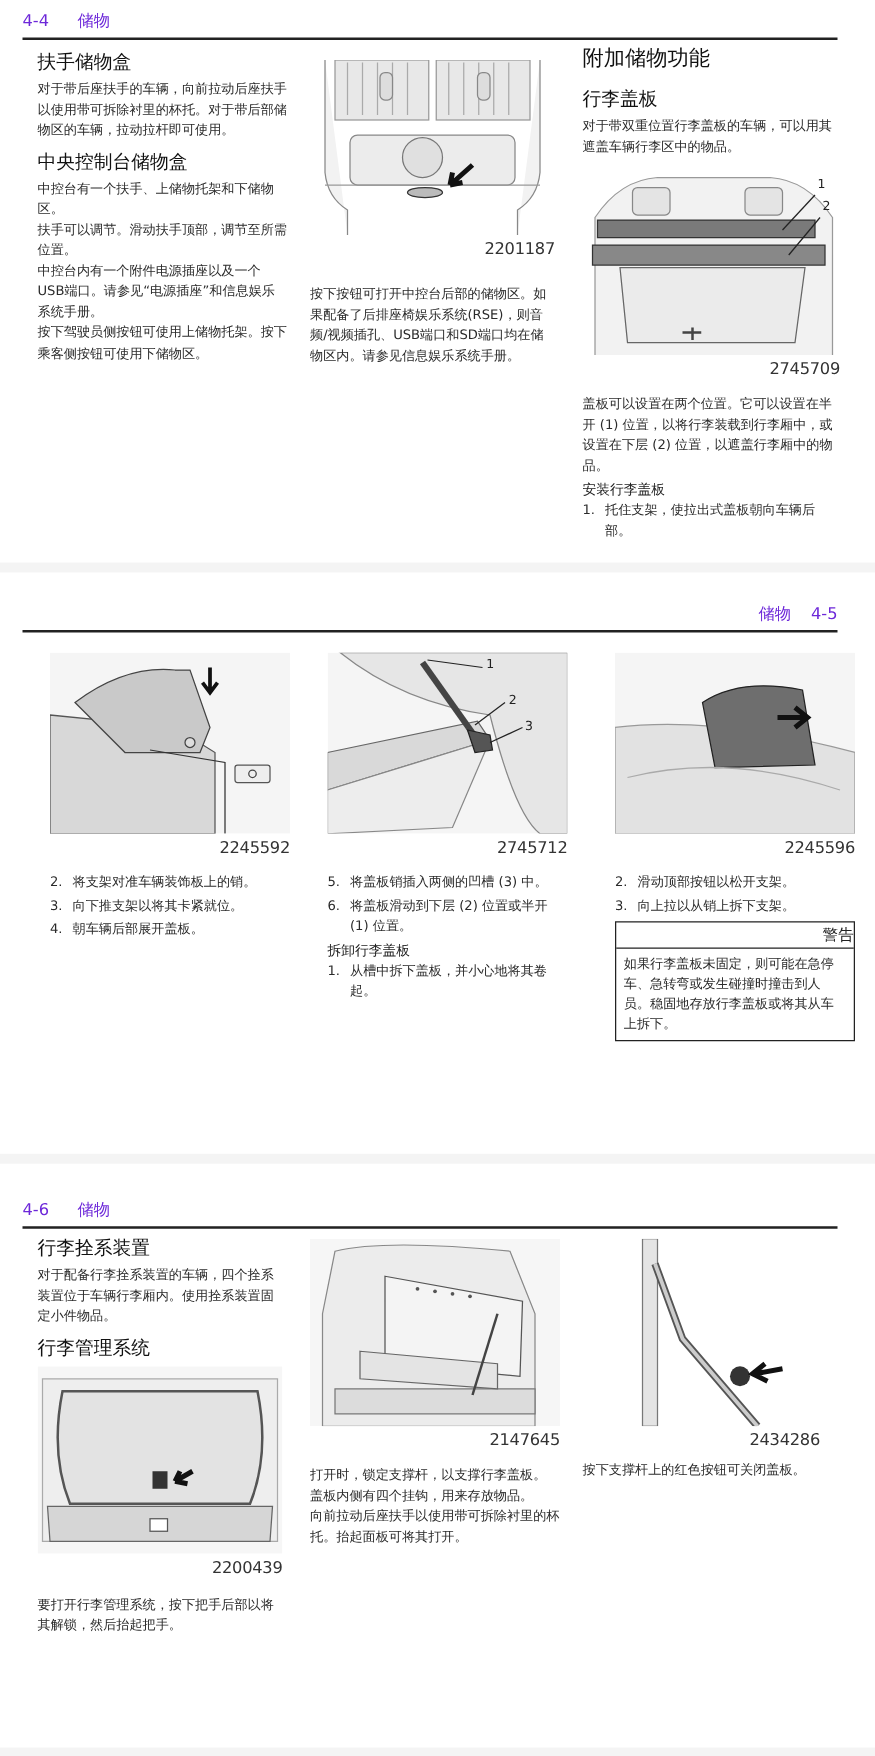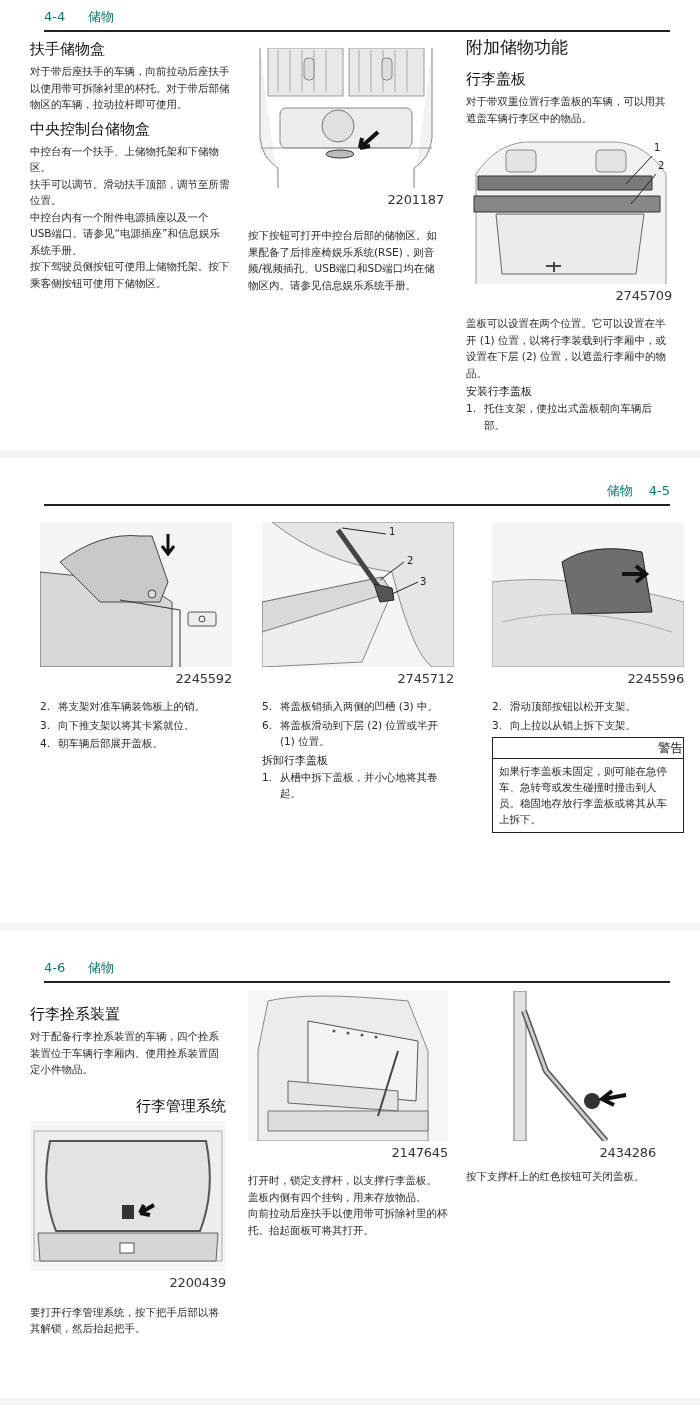--- a/index.html
+++ b/index.html
@@ -4,21 +4,21 @@
 <style>
   * { box-sizing: border-box; margin: 0; padding: 0; }
   html, body { width: 700px; height: 1405px; background: #f4f4f4; overflow: hidden; }
   body { font-family: "DejaVu Sans", "Liberation Sans", sans-serif; color: #222; position: relative; }
 
   .page { position: absolute; left: 0; width: 700px; background: #fff; }
   #page1 { top: 0; height: 450px; }
   #page2 { top: 458px; height: 465px; }
   #page3 { top: 931px; height: 467px; }
 
-  .running-head { position: absolute; left: 44px; right: 30px; height: 24px; border-bottom: 2px solid #222; font-size: 13px; color: #0f766e; }
+  .running-head { position: absolute; left: 18px; right: 30px; height: 24px; border-bottom: 2px solid #222; font-size: 13px; color: #6d28d9; }
   .running-head .pno { display: inline-block; width: 44px; }
   .running-head.right { text-align: right; }
   .running-head.right .pno { width: auto; margin-left: 16px; }
 
   .col { position: absolute; }
   .h1 { font-size: 17px; font-weight: normal; color: #111; line-height: 22px; margin-bottom: 4px; }
   .h2 { font-size: 15px; font-weight: normal; color: #111; line-height: 22px; margin-bottom: 3px; }
   .h3 { font-size: 11px; color: #222; line-height: 17px; }
   .p { font-size: 10.5px; line-height: 16.5px; color: #2a2a2a; }
   .step { font-size: 10.5px; line-height: 16.5px; color: #2a2a2a; display: flex; margin-bottom: 2px; }
@@ -205,24 +205,24 @@
       <div class="warn-body">如果行李盖板未固定，则可能在急停车、急转弯或发生碰撞时撞击到人员。稳固地存放行李盖板或将其从车上拆下。</div>
     </div>
   </div>
 </div>
 
 <div class="page" id="page3">
   <div class="running-head" style="top:28px;">
     <span class="pno">4-6</span><span>储物</span>
   </div>
 
-  <div class="col" style="left:30px; top:72px; width:196px;">
+  <div class="col" style="left:30px; top:56px; width:196px;">
     <div class="h2">行李拴系装置</div>
     <div class="p">对于配备行李拴系装置的车辆，四个拴系装置位于车辆行李厢内。使用拴系装置固定小件物品。</div>
-    <div class="h2" style="margin-top:17px;text-align:right;">行李管理系统</div>
+    <div class="h2" style="margin-top:5px;">行李管理系统</div>
     <div class="fig" style="height:150px; margin-top:4px;">
       <svg width="196" height="150" viewBox="0 0 196 150">
         <rect x="0" y="0" width="196" height="150" fill="#f6f6f6"></rect>
         <path d="M4 10 L192 10 L192 140 L4 140 Z" fill="#eeeeee" stroke="#aaa"></path>
         <path d="M20 20 L176 20 Q186 70 170 110 L26 110 Q10 70 20 20 Z" fill="#e3e3e3" stroke="#555" stroke-width="2"></path>
         <path d="M8 112 L188 112 L186 140 L10 140 Z" fill="#d6d6d6" stroke="#666"></path>
         <rect x="92" y="84" width="12" height="14" fill="#333"></rect>
         <rect x="90" y="122" width="14" height="10" fill="#fff" stroke="#555"></rect>
         <path d="M124 84 L110 92 M110 92 L114 84 M110 92 L120 94" stroke="#111" stroke-width="4" fill="none"></path>
       </svg>

